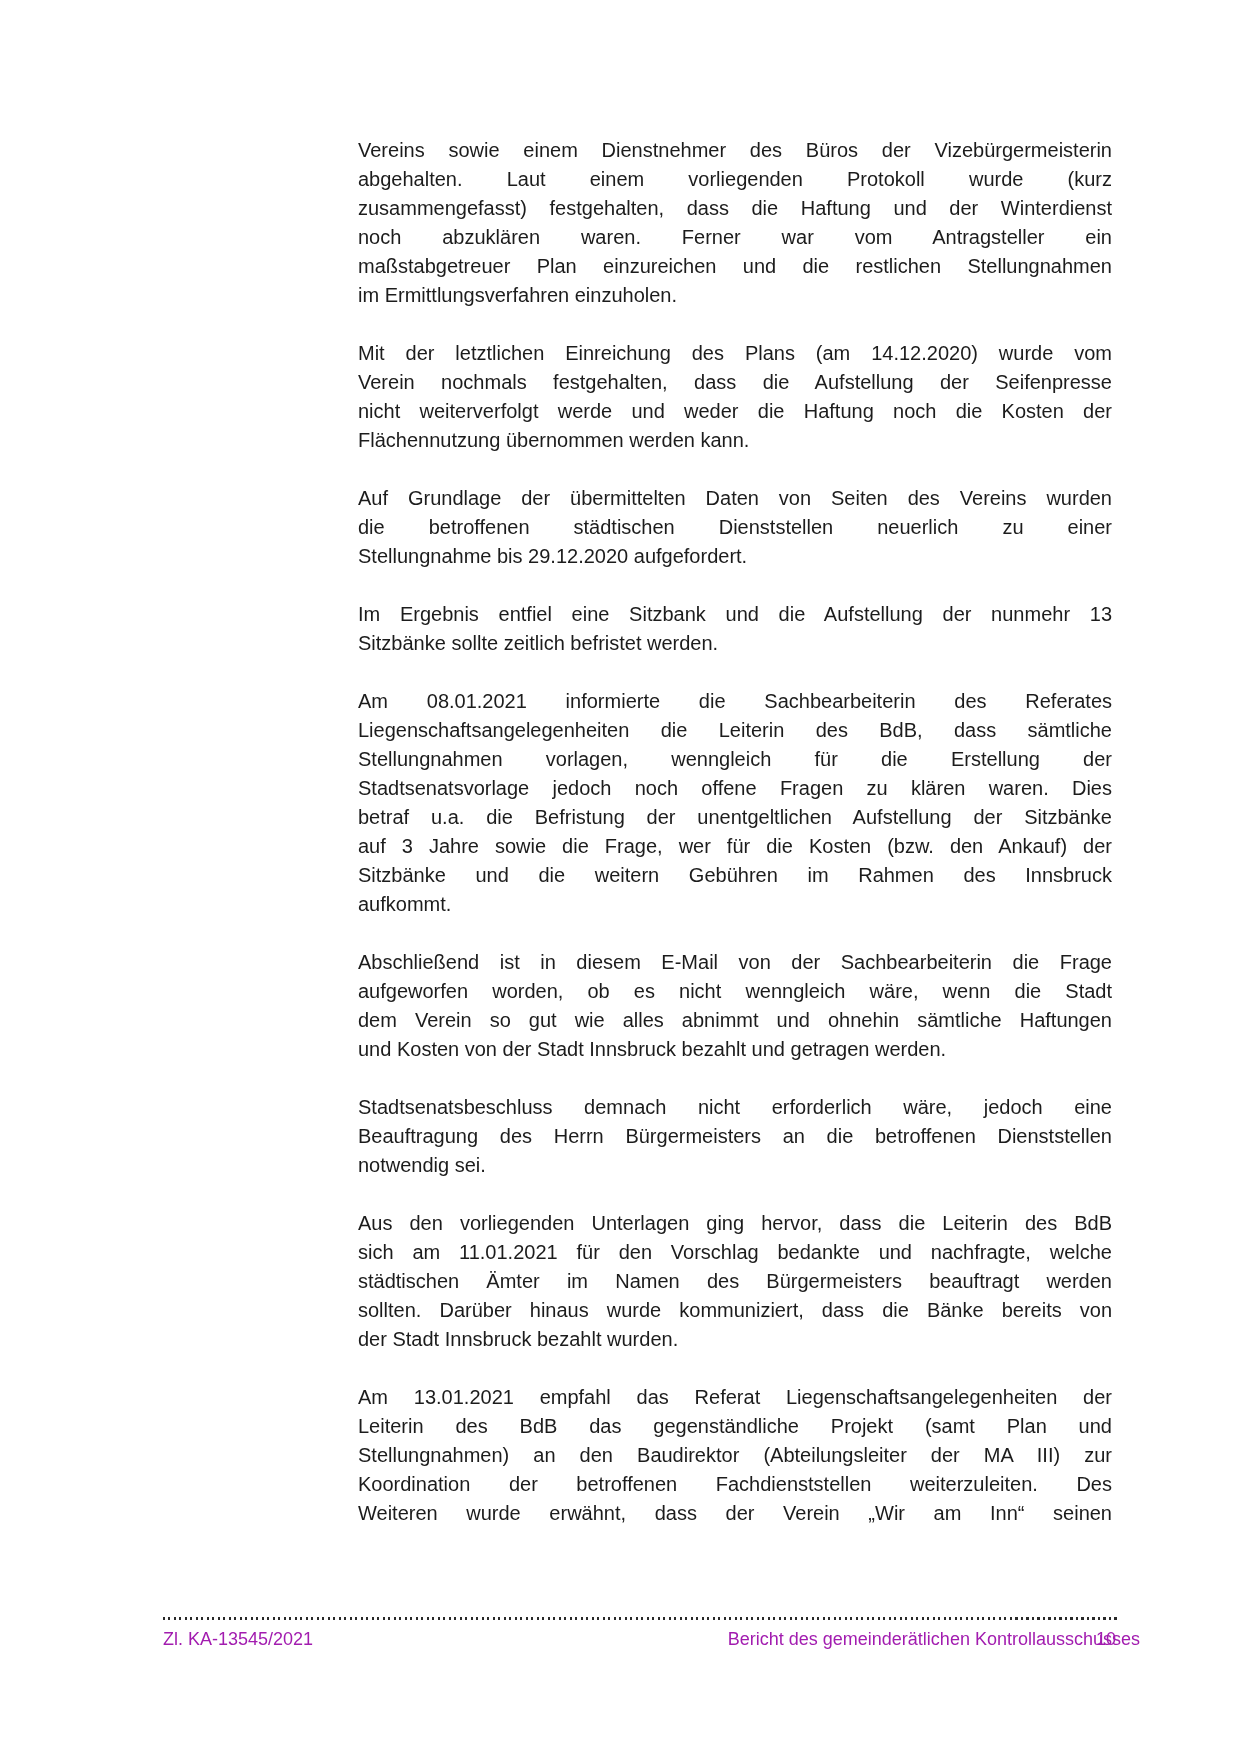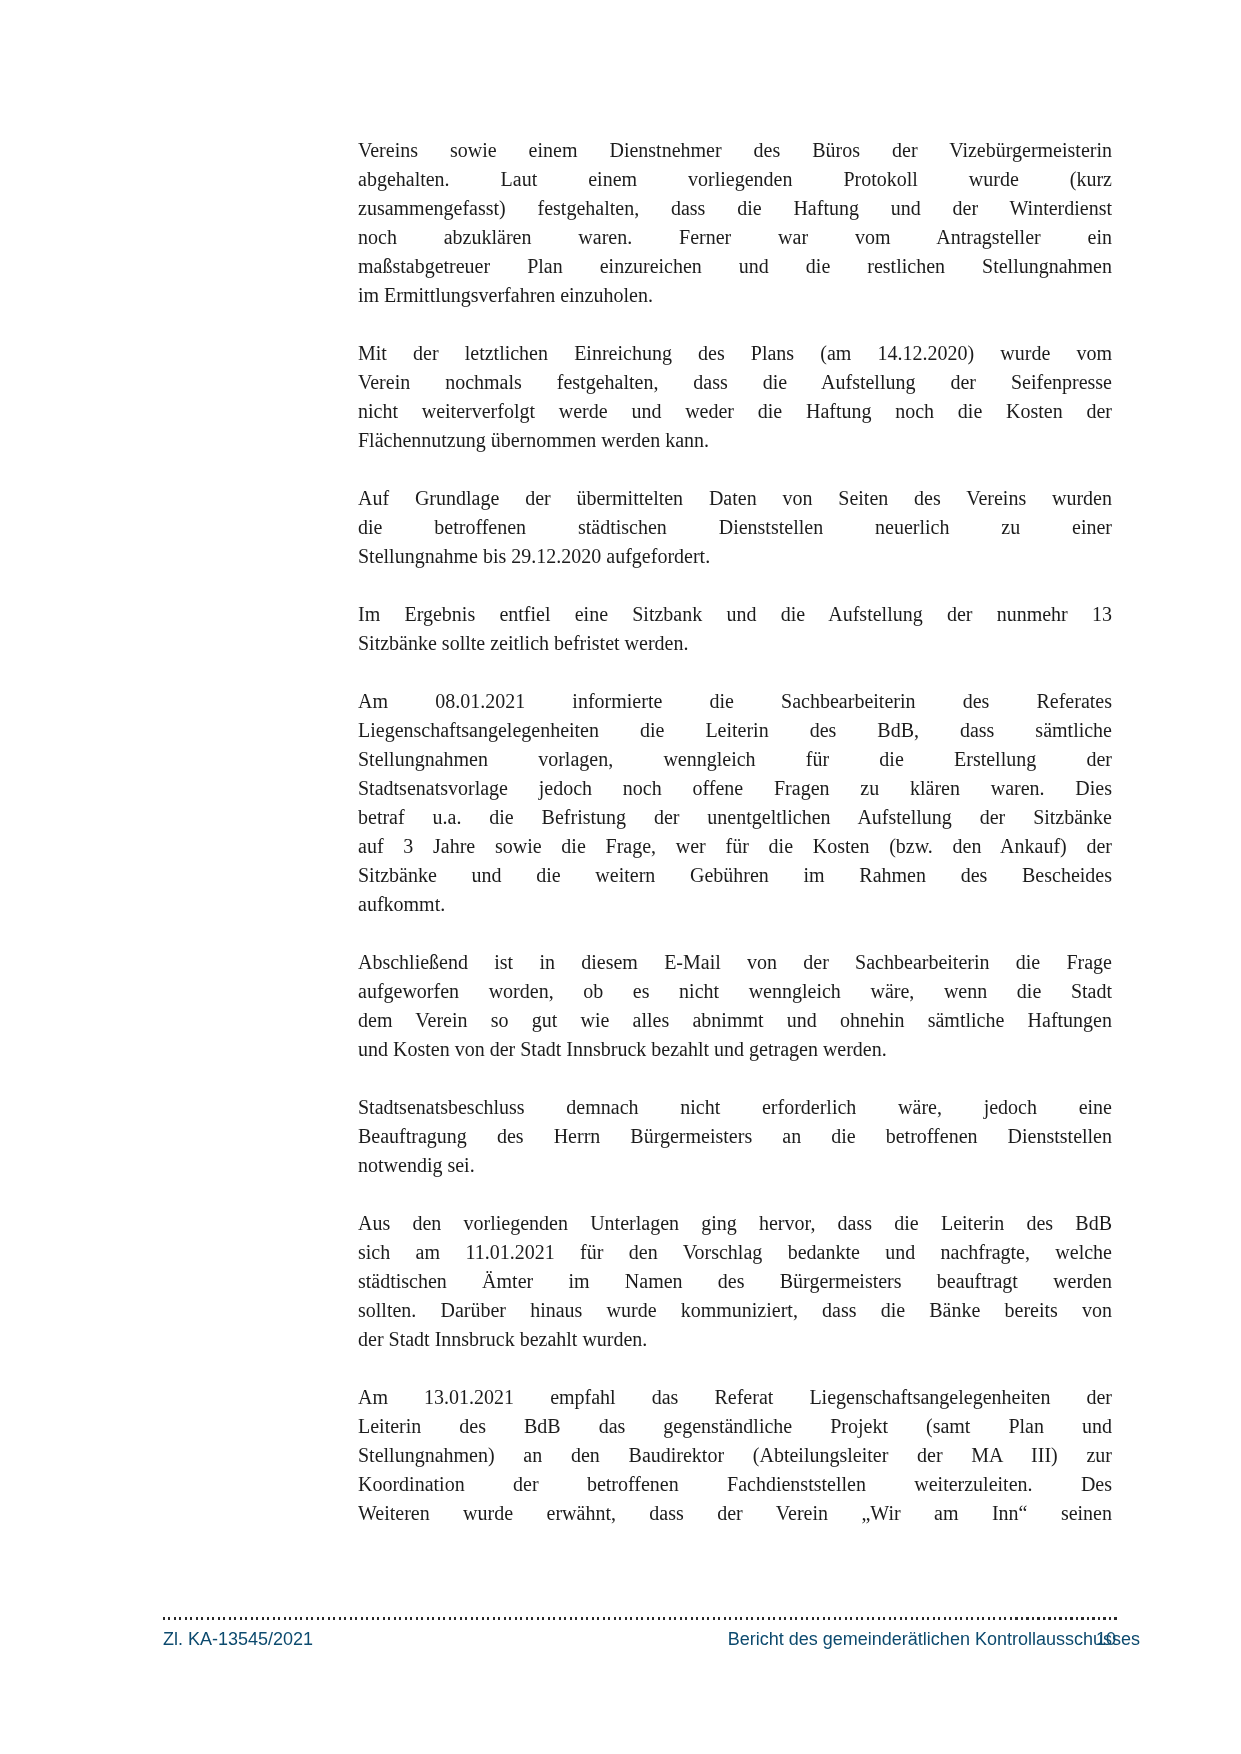--- a/index.html
+++ b/index.html
@@ -22,21 +22,20 @@
     position: absolute;
     left: 358px;
     top: 136px;
     width: 754px;
     font-size: 20px;
     line-height: 29px;
     color: #1c1c1c;
   }
   .para {
     margin: 0 0 29px 0;
-    font-family: Liberation Serif, serif;
   }
   .para:last-child {
     margin-bottom: 3px;
   }
   .line {
     text-align: justify;
     text-align-last: justify;
     white-space: normal;
     word-spacing: normal;
   }
@@ -60,21 +59,21 @@
     );
     background-position: left center;
     background-repeat: repeat-x;
   }
   .footer-row {
     position: relative;
     margin-top: 7px;
     height: 24px;
     font-size: 18px;
     line-height: 24px;
-    color: #0c4a6e;
+    color: #a21caf;
   }
   .footer-ref {
     position: absolute;
     left: 0;
     top: 0;
   }
   .footer-title {
     display: block;
     width: 100%;
     text-align: right;
@@ -115,21 +114,21 @@
         <div class="line">Im Ergebnis entfiel eine Sitzbank und die Aufstellung der nunmehr 13</div>
         <div class="line para-end">Sitzbänke sollte zeitlich befristet werden.</div>
       </div>
       <div class="para">
         <div class="line">Am 08.01.2021 informierte die Sachbearbeiterin des Referates</div>
         <div class="line">Liegenschaftsangelegenheiten die Leiterin des BdB, dass sämtliche</div>
         <div class="line">Stellungnahmen vorlagen, wenngleich für die Erstellung der</div>
         <div class="line">Stadtsenatsvorlage jedoch noch offene Fragen zu klären waren. Dies</div>
         <div class="line">betraf u.a. die Befristung der unentgeltlichen Aufstellung der Sitzbänke</div>
         <div class="line">auf 3 Jahre sowie die Frage, wer für die Kosten (bzw. den Ankauf) der</div>
-        <div class="line">Sitzbänke und die weitern Gebühren im Rahmen des Bescheides</div>
+        <div class="line">Sitzbänke und die weitern Gebühren im Rahmen des Innsbruck</div>
         <div class="line para-end">aufkommt.</div>
       </div>
       <div class="para">
         <div class="line">Abschließend ist in diesem E-Mail von der Sachbearbeiterin die Frage</div>
         <div class="line">aufgeworfen worden, ob es nicht wenngleich wäre, wenn die Stadt</div>
         <div class="line">dem Verein so gut wie alles abnimmt und ohnehin sämtliche Haftungen</div>
         <div class="line para-end">und Kosten von der Stadt Innsbruck bezahlt und getragen werden.</div>
       </div>
       <div class="para">
         <div class="line">Stadtsenatsbeschluss demnach nicht erforderlich wäre, jedoch eine</div>

